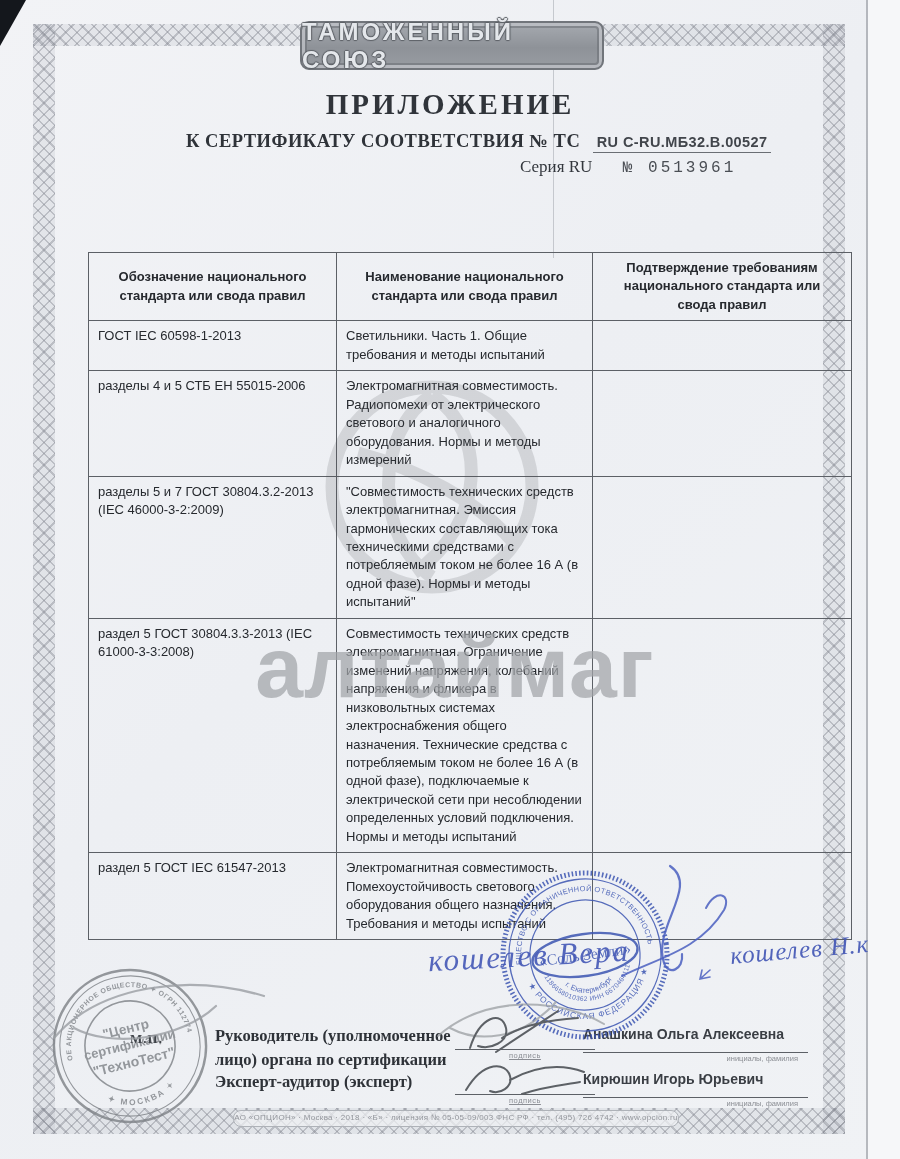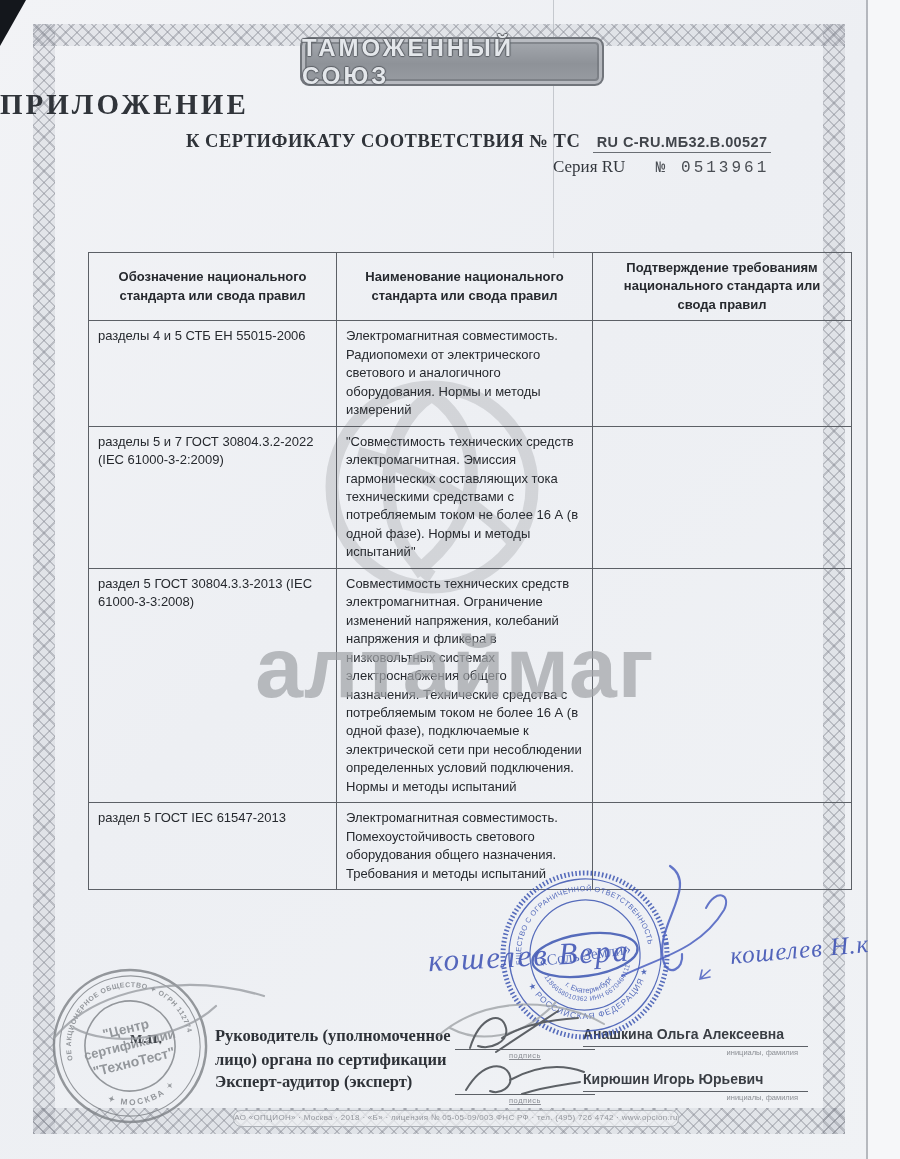--- a/index.html
+++ b/index.html
@@ -16,30 +16,30 @@
       repeating-linear-gradient(-45deg,rgba(125,128,138,.38) 0 1.6px,transparent 1.6px 8px),
       rgba(176,180,190,.22);}
   .frame-top{position:absolute;left:33px;top:24px;width:812px;height:22px;}
   .frame-bottom{position:absolute;left:33px;top:1108px;width:812px;height:26px;}
   .frame-left{position:absolute;left:33px;top:24px;width:22px;height:1110px;}
   .frame-right{position:absolute;left:823px;top:24px;width:22px;height:1110px;}
   
   .badge{position:absolute;left:300px;top:21px;width:300px;height:45px;border-radius:9px;
     background:linear-gradient(180deg,#a6aab0 0%,#8e9298 55%,#989ca2 100%);
     border:2px solid #71757b;box-shadow:inset 0 0 0 3px rgba(230,232,236,.55), inset 0 0 0 5px rgba(100,104,110,.5);
-    display:flex;align-items:center;justify-content:flex-start;margin-top:16px;}
+    display:flex;align-items:center;justify-content:flex-start;}
   .badge span{font-size:24px;font-weight:bold;letter-spacing:3px;color:#e4e7eb;
     text-shadow:0 1px 1px #5d6167,0 -1px 1px #5d6167,1px 0 1px #5d6167,-1px 0 1px #5d6167;}
   
-  .title{position:absolute;left:0;top:88px;width:900px;
+  .title{position:absolute;left:0;top:88px;width:900px;text-align:center;
     font-family:"Liberation Serif",serif;font-size:29px;font-weight:bold;letter-spacing:3px;color:#30343a;}
   .cert-line{position:absolute;left:186px;top:131px;width:620px;white-space:nowrap;}
   .cert-line .lbl{font-family:"Liberation Serif",serif;font-size:18.5px;font-weight:bold;color:#2f3339;letter-spacing:.5px;}
   .cert-line .num{font-size:14.5px;font-weight:bold;color:#41454b;letter-spacing:.4px;border-bottom:1.5px solid #6a6e74;padding:0 4px 2px 4px;margin-left:8px;}
-  .series-line{position:absolute;left:520px;top:157px;white-space:nowrap;margin-left:33px;}
+  .series-line{position:absolute;left:520px;top:157px;white-space:nowrap;}
   .series-line .lbl{font-family:"Liberation Serif",serif;font-size:17px;color:#33373d;margin-right:26px;}
   .series-line .num{font-family:"Liberation Mono",monospace;font-size:16px;color:#4a4e54;letter-spacing:3px;}
   .intro{position:absolute;left:95px;top:197px;width:710px;text-align:center;font-size:13.5px;line-height:2.0;color:#33363b;}
   
   table.std{position:absolute;left:88px;top:252px;width:700px;border-collapse:collapse;table-layout:fixed;border-radius:9px;}
   table.std td,table.std th{border:1.2px solid #5c6066;vertical-align:top;padding:6px 9px;font-size:13px;line-height:1.42;color:#26292e;text-align:left;font-weight:normal;}
   table.std th{text-align:center;font-weight:bold;vertical-align:middle;padding:6px 10px;}
   .c1{width:227px;}.c2{width:235px;}.c3{width:238px;}
   tr.h{height:60px;}tr.r1{height:50px;}tr.r2{height:95px;}tr.r3{height:128px;}tr.r4{height:224px;}tr.r5{height:76px;}
   
@@ -57,21 +57,21 @@
   .hw-left{left:428px;top:938px;font-size:31px;transform:rotate(-3deg);letter-spacing:2px;opacity:.9;}
   .hw-right{left:730px;top:936px;font-size:25px;transform:rotate(-5deg);letter-spacing:1px;opacity:.92;}
   .sig-svg{position:absolute;z-index:5;pointer-events:none;}
   
   .role1{position:absolute;left:215px;top:1024px;width:240px;font-family:"Liberation Serif",serif;font-weight:bold;font-size:16.5px;line-height:1.45;color:#2e3238;}
   .role2{position:absolute;left:215px;top:1072px;width:240px;font-family:"Liberation Serif",serif;font-weight:bold;font-size:16.5px;color:#2e3238;}
   .sigline{position:absolute;width:140px;border-bottom:1.3px solid #5c6066;text-align:center;}
   .sigline .cap{position:absolute;top:2px;left:0;width:100%;font-size:7.5px;color:#8b8e94;letter-spacing:.5px;text-decoration:underline;}
   .sigline1{left:455px;top:1049px;}
   .sigline2{left:455px;top:1094px;}
-  .namebox{position:absolute;width:225px;border-bottom:1.3px solid #5c6066;padding-bottom:3px;}
+  .namebox{position:absolute;width:225px;border-bottom:1.3px solid #5c6066;padding-bottom:9px;}
   .namebox .nm{font-size:14px;font-weight:bold;color:#3a3e44;}
   .namebox .cap{position:absolute;top:100%;margin-top:2px;right:10px;font-size:7.5px;color:#8b8e94;}
   .namebox1{left:583px;top:1025px;}
   .namebox2{left:583px;top:1070px;}
   
   .footer{position:absolute;left:233px;top:1110px;width:444px;height:15px;z-index:2;border:1px solid #aeb2b8;border-radius:8px;
     background:rgba(240,241,244,.7);text-align:center;font-size:8px;line-height:14px;color:#93969c;letter-spacing:.3px;overflow:hidden;}
 </style>
 </head>
 <body>
@@ -101,27 +101,32 @@
     <span class="num">№ 0513961</span>
   </div>
 
   <table class="std">
     <tbody>
         <tr class="h">
       <th class="c1">Обозначение национального стандарта или свода правил</th>
       <th class="c2">Наименование национального стандарта или свода правил</th>
       <th class="c3">Подтверждение требованиям национального стандарта или свода правил</th>
     </tr>
+    <tr class="r1">
+      <td>ГОСТ IEC 60598-1-2013</td>
+      <td>Светильники. Часть 1. Общие требования и методы испытаний</td>
+      <td></td>
+    </tr>
     <tr class="r2">
       <td>разделы 4 и 5 СТБ ЕН 55015-2006</td>
       <td>Электромагнитная совместимость. Радиопомехи от электрического светового и аналогичного оборудования. Нормы и методы измерений</td>
       <td></td>
     </tr>
     <tr class="r3">
-      <td>разделы 5 и 7 ГОСТ 30804.3.2-2022 (IEC 61000-3-2:2009)</td>
+      <td>разделы 5 и 7 ГОСТ 30804.3.2-2013 (IEC 46000-3-2:2009)</td>
       <td>"Совместимость технических средств электромагнитная. Эмиссия гармонических составляющих тока техническими средствами с потребляемым током не более 16 А (в одной фазе). Нормы и методы испытаний"</td>
       <td></td>
     </tr>
     <tr class="r4">
       <td>раздел 5 ГОСТ 30804.3.3-2013 (IEC 61000-3-3:2008)</td>
       <td>Совместимость технических средств электромагнитная. Ограничение изменений напряжения, колебаний напряжения и фликера в низковольтных системах электроснабжения общего назначения. Технические средства с потребляемым током не более 16 А (в одной фазе), подключаемые к электрической сети при несоблюдении определенных условий подключения. Нормы и методы испытаний</td>
       <td></td>
     </tr>
     <tr class="r5">
       <td>раздел 5  ГОСТ IEC 61547-2013</td>

